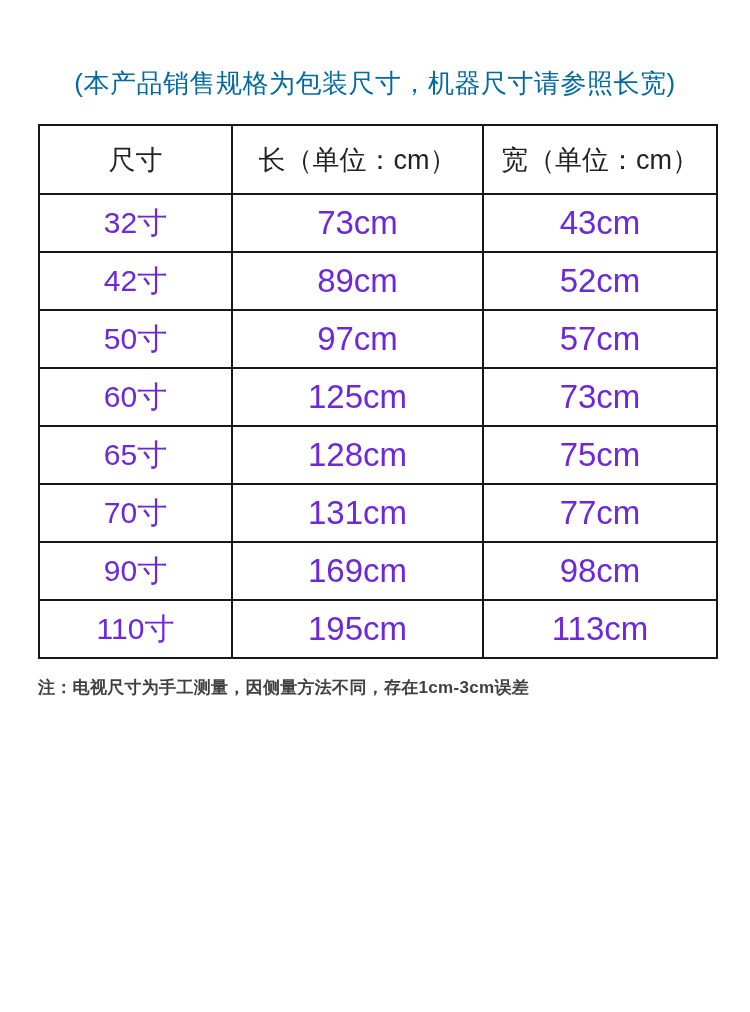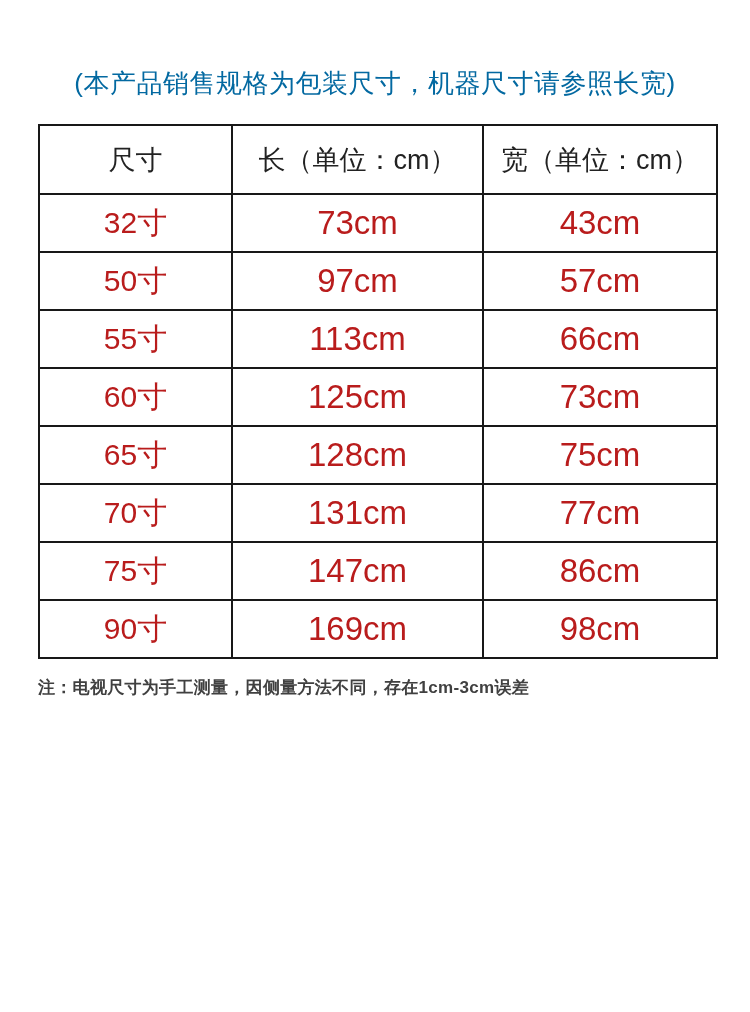--- a/index.html
+++ b/index.html
@@ -42,21 +42,21 @@
     background: #ffffff;
   }
   table.spec-table thead th {
     height: 67px;
     font-size: 27px;
     color: #222222;
   }
   table.spec-table tbody td {
     height: 56px;
     font-size: 33px;
-    color: #b91c1c;
+    color: #6d28d9;
   }
   table.spec-table tbody td.size-cell {
     font-size: 30px;
   }
   .footnote {
     margin: 17px 0 0 38px;
     font-size: 17px;
     font-weight: 700;
     color: #404040;
     letter-spacing: 0.3px;
@@ -81,50 +81,50 @@
       <th>宽（单位：cm）</th>
     </tr>
   </thead>
   <tbody>
     <tr>
       <td class="size-cell">32寸</td>
       <td>73cm</td>
       <td>43cm</td>
     </tr>
     <tr>
+      <td class="size-cell">42寸</td>
+      <td>89cm</td>
+      <td>52cm</td>
+    </tr>
+    <tr>
       <td class="size-cell">50寸</td>
       <td>97cm</td>
       <td>57cm</td>
-    </tr>
-    <tr>
-      <td class="size-cell">55寸</td>
-      <td>113cm</td>
-      <td>66cm</td>
     </tr>
     <tr>
       <td class="size-cell">60寸</td>
       <td>125cm</td>
       <td>73cm</td>
     </tr>
     <tr>
       <td class="size-cell">65寸</td>
       <td>128cm</td>
       <td>75cm</td>
     </tr>
     <tr>
       <td class="size-cell">70寸</td>
       <td>131cm</td>
       <td>77cm</td>
     </tr>
     <tr>
-      <td class="size-cell">75寸</td>
-      <td>147cm</td>
-      <td>86cm</td>
-    </tr>
-    <tr>
       <td class="size-cell">90寸</td>
       <td>169cm</td>
       <td>98cm</td>
+    </tr>
+    <tr>
+      <td class="size-cell">110寸</td>
+      <td>195cm</td>
+      <td>113cm</td>
     </tr>
   </tbody>
 </table>
 
 <div class="footnote">注：电视尺寸为手工测量，因侧量方法不同，存在1cm-3cm误差</div>
 
 </body></html>

